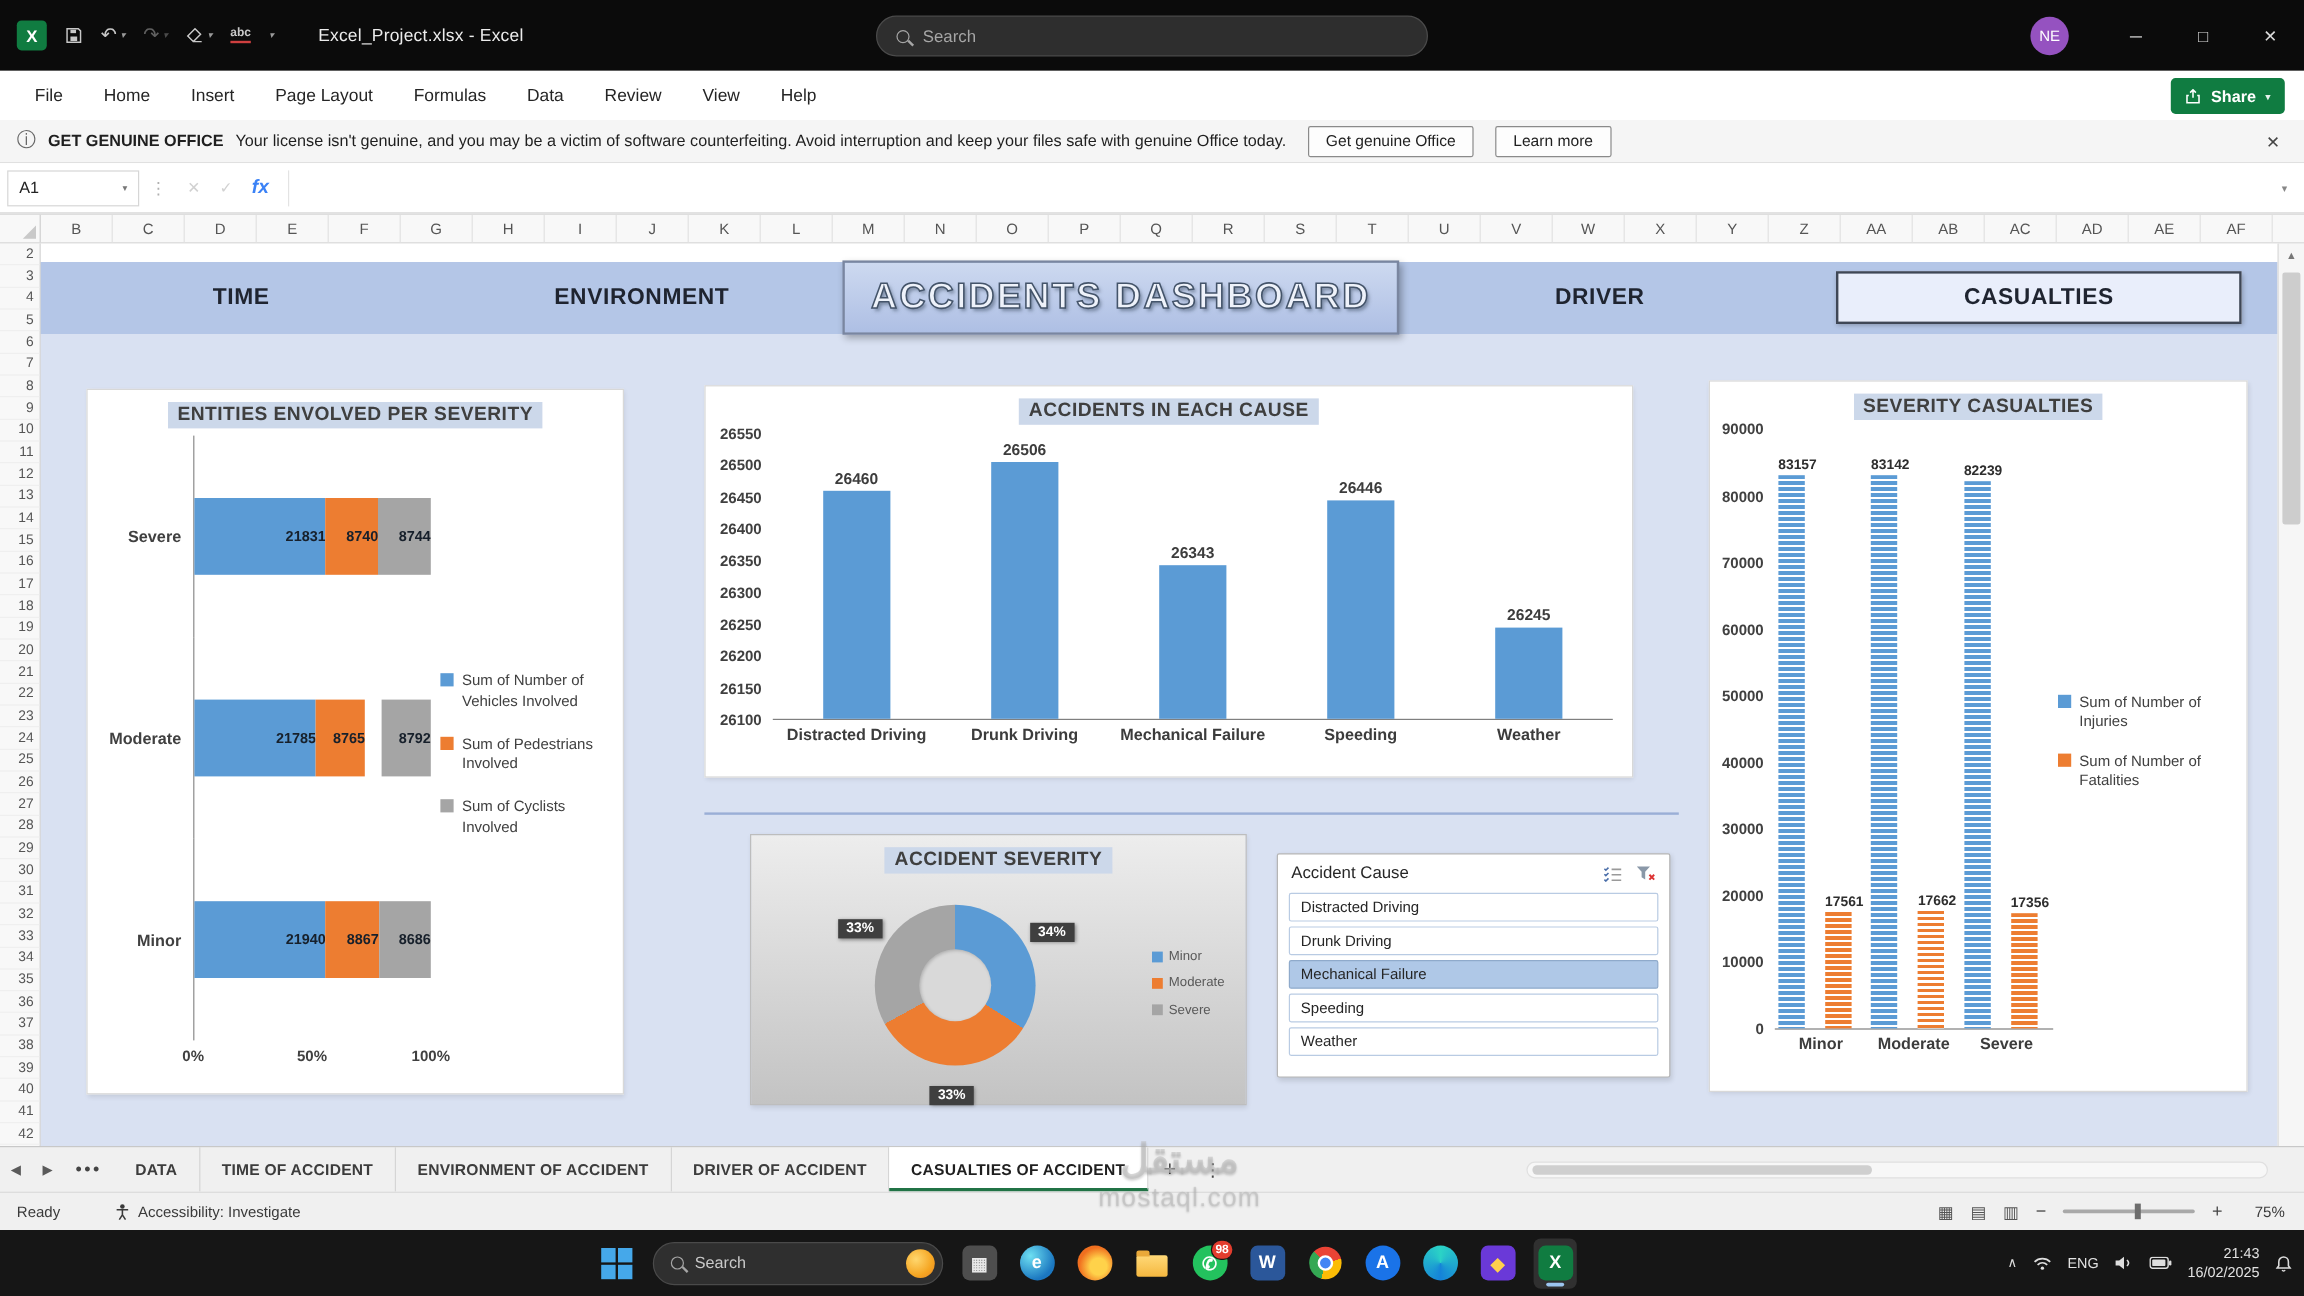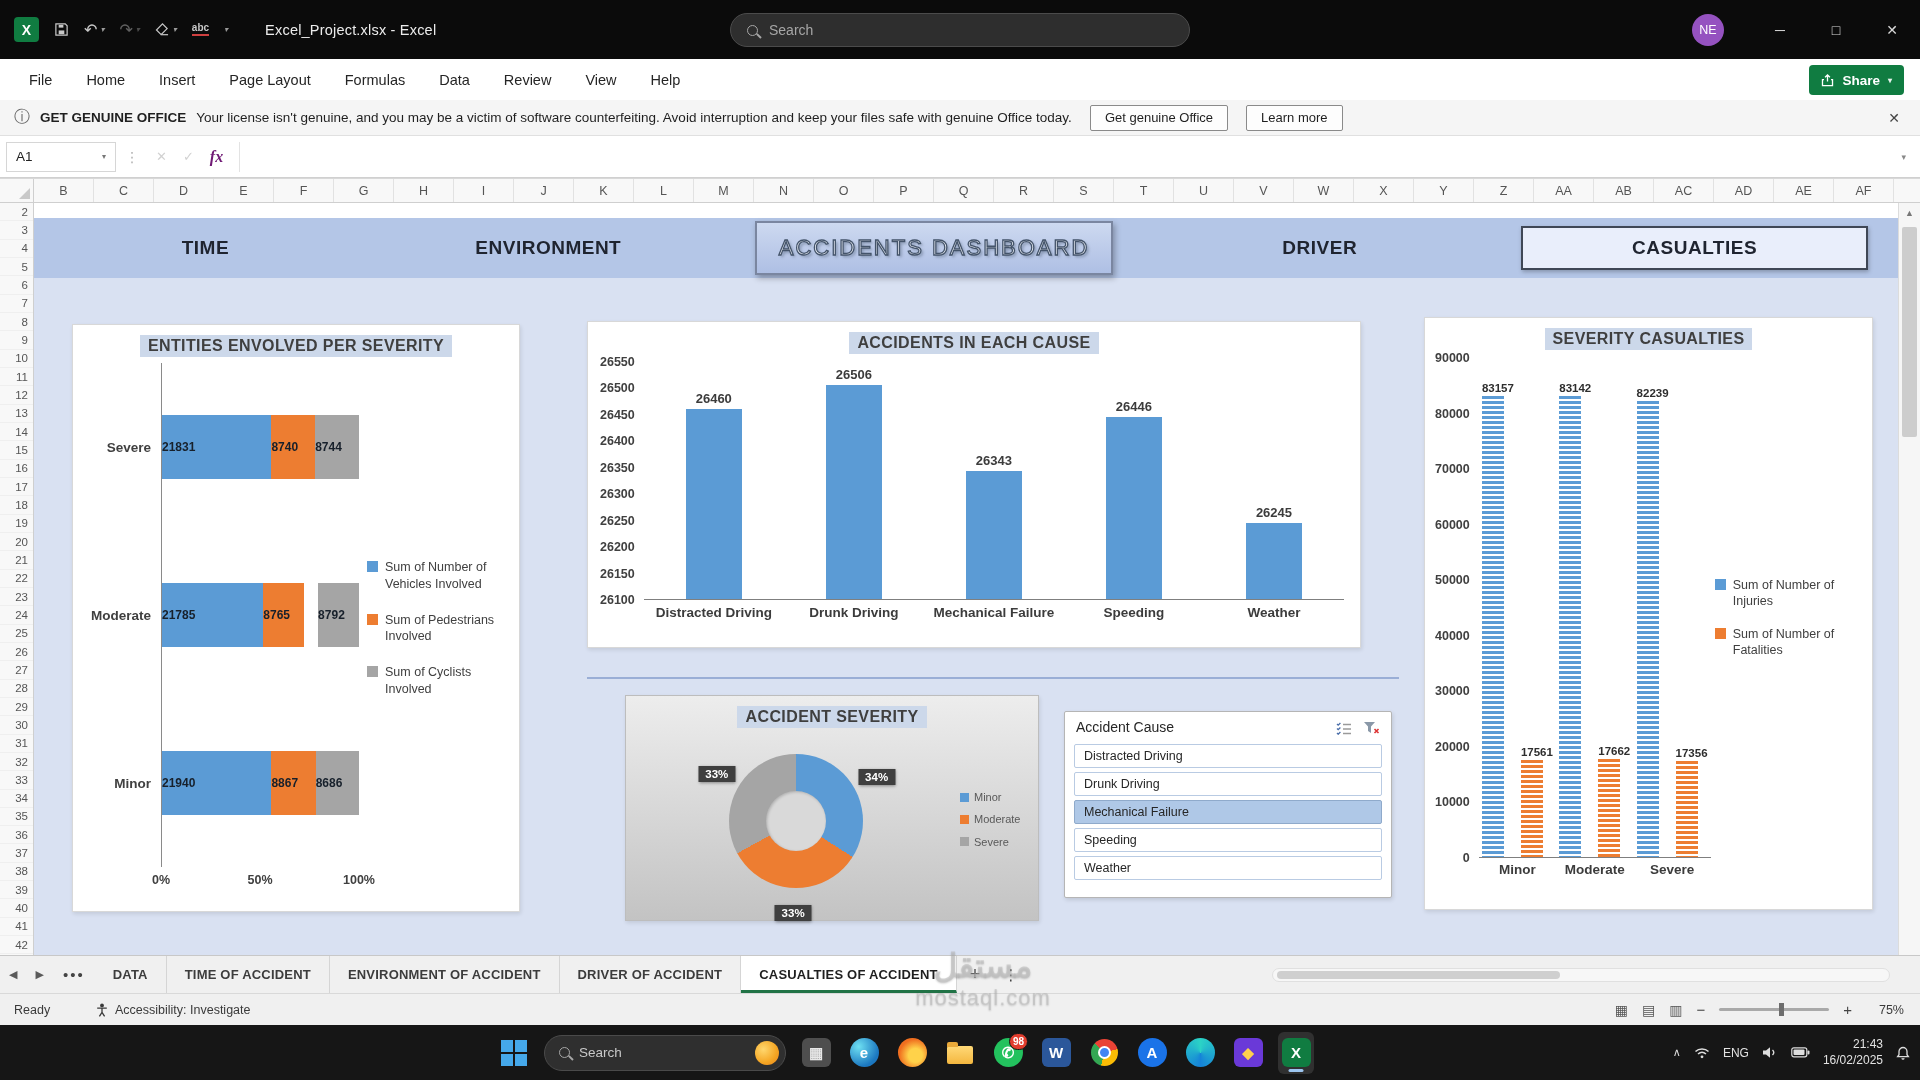--- a/index.html
+++ b/index.html
@@ -35,21 +35,21 @@
   .b-badge{font-weight:bold}
   .b-btn{height:26px;padding:0 14px;background:#fdfdfd;border:1px solid #8a8a8a;font-size:13px;margin-left:8px;font-family:inherit;color:#1f1f1f;border-radius:2px}
   .b-close{margin-left:auto;margin-right:20px;font-size:14px;color:#444}
 
   
   .fbar{position:absolute;top:136px;left:0;right:0;height:42px;background:#fff;border-bottom:1px solid #d0d0d0;display:flex;align-items:center}
   .namebox{width:110px;height:30px;margin-left:6px;border:1px solid #d6d6d6;display:flex;align-items:center;justify-content:space-between;padding:0 9px;font-size:13.5px;color:#222}
   .nb-dd{font-size:8px;color:#777}
   .fb-dots{color:#b0b0b0;font-size:14px;padding:0 9px}
   .fb-ic{font-size:13px;color:#9a9a9a;padding:0 8px}
-  .fb-ic.fx{font-style:italic;font-weight:bold;color:#701a75;font-family:Liberation Serif, serif;font-size:16px}
+  .fb-ic.fx{font-style:italic;font-weight:bold;color:#3b82f6;font-family:Liberation Sans, sans-serif;font-size:16px}
   .fb-input{flex:1;height:30px;border-left:1px solid #e3e3e3;margin-left:8px}
   .fb-expand{font-size:9px;color:#888;padding:0 14px}
 
   
   .colheaders{position:absolute;top:178px;left:0;right:0;height:25px;background:#f8f8f8;border-top:1px solid #d8d8d8;border-bottom:1px solid #cfcfcf;display:flex}
   .corner{width:34px;height:100%;border-right:1px solid #cfcfcf;position:relative;flex:none}
   .corner::after{content:'';position:absolute;right:3px;bottom:3px;border-left:11px solid transparent;border-bottom:11px solid #c9c9c9}
   #col-cells{display:flex;flex:1;overflow:hidden}
   .colcell{width:60px;flex:none;display:flex;align-items:center;justify-content:center;font-size:12.5px;color:#555;border-right:1px solid #e2e2e2}
 
@@ -60,21 +60,21 @@
   .sheet{position:absolute;left:34px;top:0;right:22px;bottom:0;background:linear-gradient(to bottom,#ffffff 0,#ffffff 15px,#B4C6E7 15px,#B4C6E7 75px,#D9E1F2 75px)}
   .vscroll{position:absolute;right:0;top:0;bottom:0;width:22px;background:#f6f6f6;border-left:1px solid #dcdcdc}
   .vs-arrow{height:20px;display:flex;align-items:center;justify-content:center;font-size:9px;color:#777}
   .vs-thumb{position:absolute;left:3px;right:3px;top:24px;height:210px;background:#cdcdcd;border-radius:2px}
 
   
   .band{position:absolute;left:0;right:0;top:15px;height:60px;display:flex;align-items:center}
   .bandnav{flex:1;text-align:center;font-size:19px;font-weight:bold;color:#1f2430;letter-spacing:.5px}
   .bandnav.active{background:#e9eefb;border:2px solid #3f4756;padding:9px 0;margin:0 30px;box-shadow:1px 2px 4px rgba(0,0,0,.25)}
   .dash-titlewrap{flex:1.25;display:flex;justify-content:center}
-  .dash-title{display:inline-block;padding:12px 22px;border:2px solid #7a86a0;background:linear-gradient(#cdd9f0,#aebfe4);font-size:22px;font-weight:400;letter-spacing:2px;color:#eef2fa;-webkit-text-stroke:1.3px #44546A;text-shadow:2px 2px 3px rgba(68,84,106,.55);box-shadow:2px 3px 6px rgba(0,0,0,.3);white-space:nowrap}
+  .dash-title{display:inline-block;padding:12px 22px;border:2px solid #7a86a0;background:linear-gradient(#cdd9f0,#aebfe4);font-size:30px;font-weight:700;letter-spacing:2px;color:#eef2fa;-webkit-text-stroke:1.3px #44546A;text-shadow:2px 2px 3px rgba(68,84,106,.55);box-shadow:2px 3px 6px rgba(0,0,0,.3);white-space:nowrap}
 
   
   .chart{position:absolute;background:#fff;border:1px solid #d8d8d8;box-shadow:1px 2px 4px rgba(0,0,0,.10)}
   .ctitle{text-align:center;margin-top:10px}
   .ctitle span{display:inline-block;background:#ccd8ea;color:#3f3f3f;font-weight:bold;font-size:16px;letter-spacing:.4px;padding:2px 8px}
   .lg-item{display:flex;gap:7px;font-size:12.5px;font-weight:normal;color:#404040;line-height:1.3}
   .lg-sw{width:11px;height:11px;flex:none;margin-top:2px}
   .lg-item.sm{font-size:11px;font-weight:normal;color:#595959;gap:5px;align-items:center}
   .lg-item.sm .lg-sw{width:9px;height:9px;margin-top:0}
   .yaxis{display:flex;flex-direction:column;justify-content:space-between;align-items:flex-end;padding-right:9px;font-size:12.5px;font-weight:bold;color:#404040;transform:translateY(-6px);flex:none}
@@ -82,21 +82,21 @@
   .vcat{flex:1;text-align:center;font-size:13.5px;font-weight:bold;color:#3c3c3c}
 
   
   .chart-entities{left:38px;top:121px;width:448px;height:588px}
   .ent-body{display:flex;height:530px;margin-top:6px;padding:0 8px 0 10px}
   .ent-plot{flex:1;display:flex;flex-direction:column}
   .hrow{flex:1;display:flex;align-items:center}
   .hcat{width:78px;text-align:right;padding-right:10px;font-size:13.5px;font-weight:bold;color:#404040;flex:none}
   .hbararea{flex:1;height:100%;display:flex;align-items:center;border-left:1.5px solid #8a8a8a}
   .hbar{height:64px;width:100%;display:flex}
-  .hseg{display:flex;align-items:center;justify-content:flex-start;overflow:hidden}
+  .hseg{display:flex;align-items:center;justify-content:flex-end;overflow:hidden}
   .hval{font-size:12px;font-weight:bold;color:#17202b;white-space:nowrap}
   .hticks{height:26px;display:flex;flex:none}
   .hcat-sp{width:78px;flex:none}
   .htickarea{flex:1;position:relative}
   .htick{position:absolute;top:6px;transform:translateX(-50%);font-size:12.5px;font-weight:bold;color:#404040}
   .legend-v{width:152px;display:flex;flex-direction:column;justify-content:center;gap:20px;padding-left:8px;flex:none}
 
   
   .chart-cause{left:553px;top:118px;width:774px;height:327px}
   .cause-body{display:flex;margin-top:8px;padding:0 16px 0 12px}

